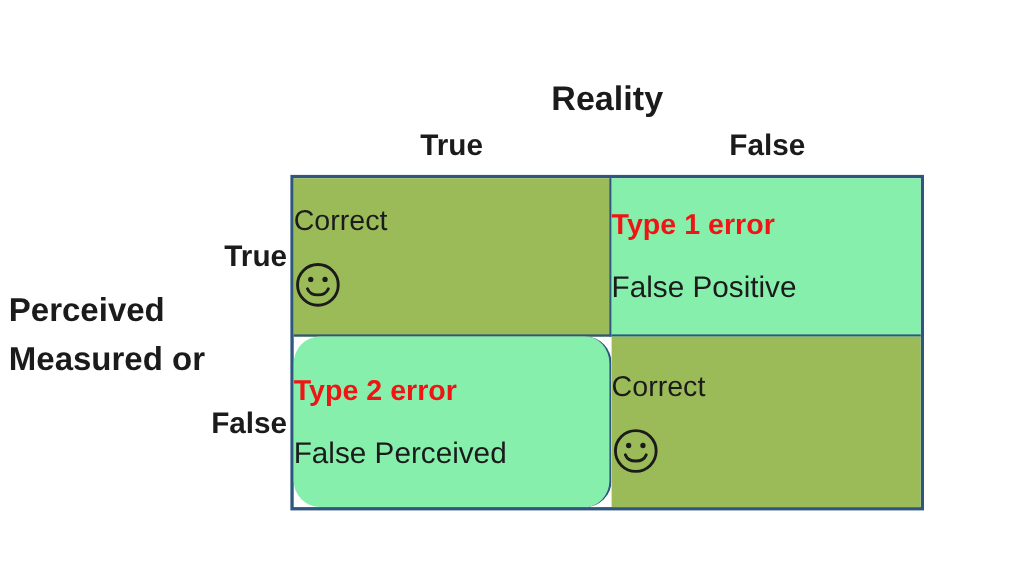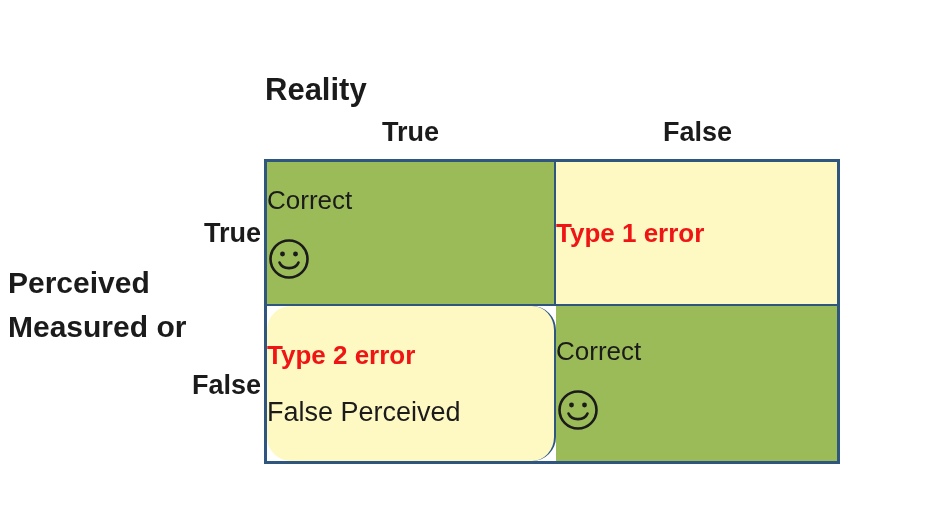--- a/index.html
+++ b/index.html
@@ -18,20 +18,21 @@
     position:relative;
     width:931px;
     height:514px;
     background:var(--bg);
     overflow:hidden;
   }
   
   .reality-title{
     position:absolute;
     left:265px; top:72px; width:574px;
+    text-align:center;
     font-size:31px;
     font-weight:bold;
     color:var(--text);
   }
   .col-header{
     position:absolute;
     top:117px;
     text-align:center;
     font-size:27px;
     font-weight:bold;
@@ -72,21 +73,21 @@
   .cell{
     display:flex;
     flex-direction:column;
     justify-content:center;
     gap:17px;
   }
   .cell.tl{ border-right:2px solid var(--border); border-bottom:2px solid var(--border); }
   .cell.tr{ border-bottom:2px solid var(--border); }
   .cell.bl{ border-right:2px solid var(--border);border-radius:24px; }
   .cell.green{ background:var(--green); }
-  .cell.white{ background:#fef9c3; }
+  .cell.white{ background:#86efac; }
   .correct-label{
     font-size:26px;
     color:var(--text);
     line-height:30px;
   }
   .smiley{
     margin-top:5px;
     display:block;
   }
   .error-title{
@@ -127,20 +128,21 @@
       <svg class="smiley" width="44" height="44" viewBox="0 0 44 44">
         <circle cx="22" cy="22" r="18.5" fill="none" stroke="#1b1b1b" stroke-width="2.6"></circle>
         <circle cx="15.5" cy="17" r="2.4" fill="#1b1b1b"></circle>
         <circle cx="28.5" cy="17" r="2.4" fill="#1b1b1b"></circle>
         <path d="M12.5 25.5 C 15.5 33, 28.5 33, 31.5 25.5" fill="none" stroke="#1b1b1b" stroke-width="2.6" stroke-linecap="round"></path>
       </svg>
     </div>
 
     <div class="cell tr white">
       <div class="error-title">Type 1 error</div>
+      <div class="error-subtitle">False Positive</div>
     </div>
 
     <div class="cell bl white">
       <div class="error-title">Type 2 error</div>
       <div class="error-subtitle">False Perceived</div>
     </div>
 
     <div class="cell br green">
       <div class="correct-label">Correct</div>
       <svg class="smiley" width="44" height="44" viewBox="0 0 44 44">

